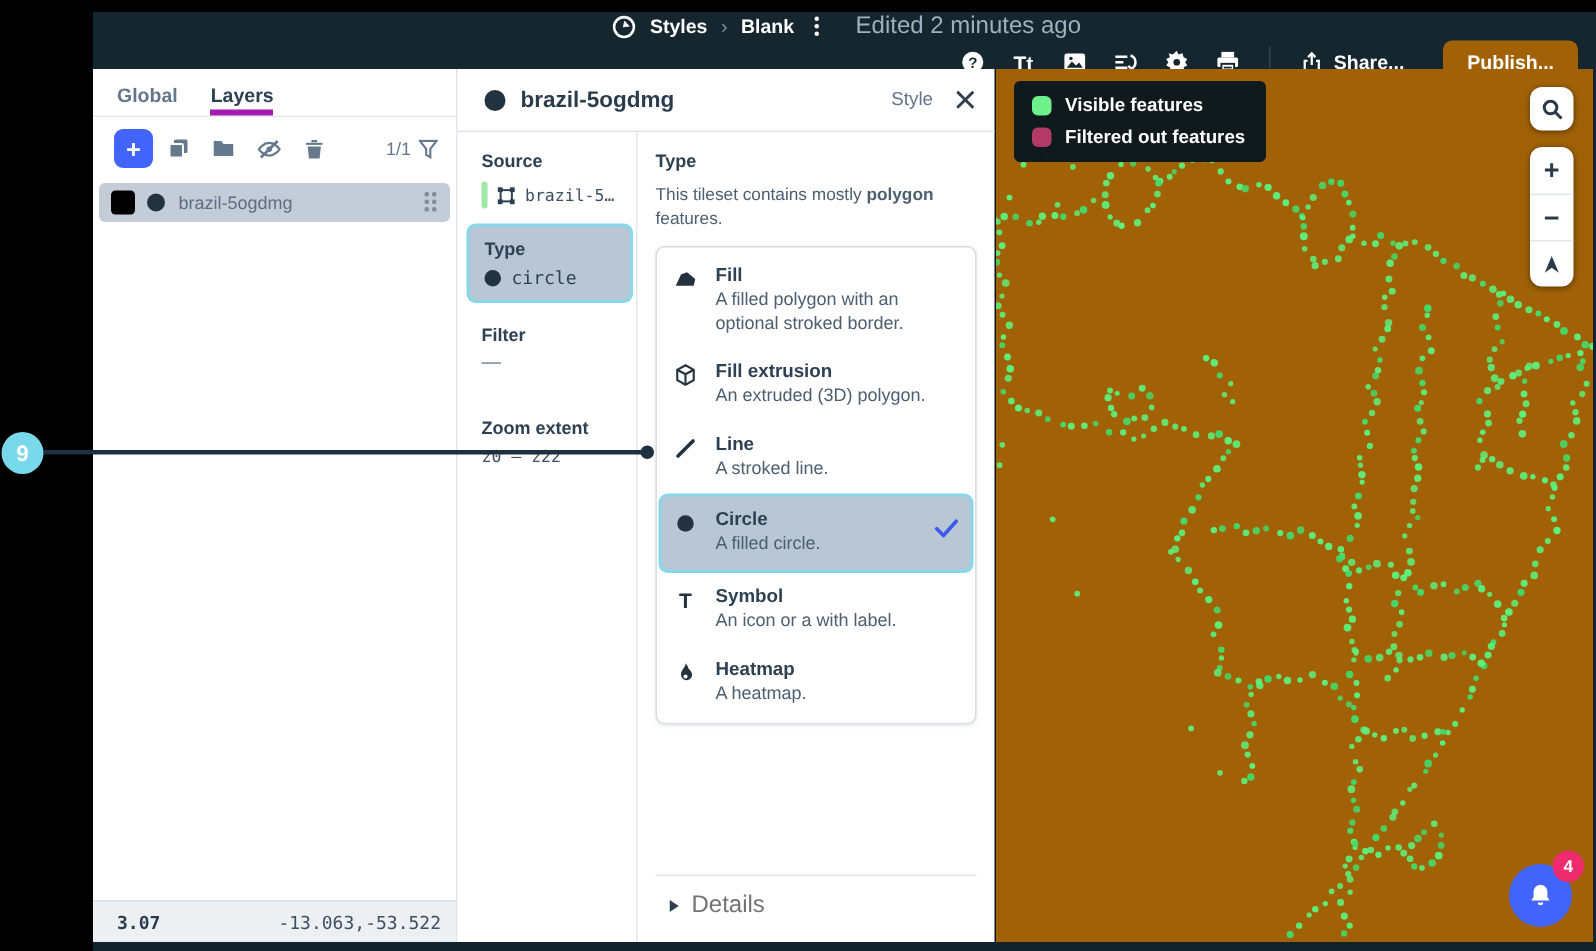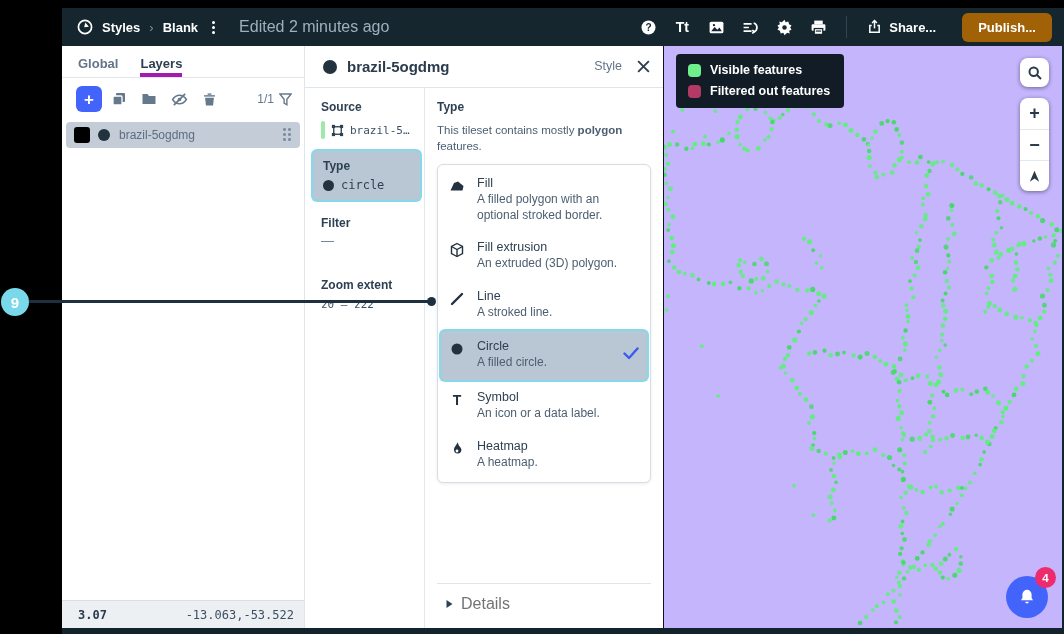--- a/index.html
+++ b/index.html
@@ -5,21 +5,21 @@
   * { margin:0; padding:0; box-sizing:border-box; }
   html,body { width:1064px; height:634px; }
   body { background:#000; position:relative; overflow:hidden;
          font-family:"Liberation Sans", sans-serif; }
 
   .window { position:absolute; left:62px; top:8px; width:1002px; height:626px;
             background:#fff; }
 
   
   .topbar { height:38px; background:#15262f; display:flex; align-items:center;
-            padding:0 12px 0 14px; color:#fff; }
+            padding:0 12px 0 14px; color:#fff;flex-direction:column; }
   .tb-left { display:flex; align-items:center; gap:8px; }
   .crumb { font-weight:bold; font-size:13px; color:#fff; cursor:pointer; }
   .chev { color:#7e909d; font-size:13px; margin:0 1px; }
   .kebab { display:flex; flex-direction:column; gap:2px; padding:3px 6px; cursor:pointer; }
   .kebab i { width:3px; height:3px; border-radius:50%; background:#fff; }
   .edited { color:#9fb0bc; font-size:16px; margin-left:10px; }
   .tb-right { margin-left:auto; display:flex; align-items:center; gap:6px; }
   .tb-icon { width:28px; height:26px; display:flex; align-items:center; justify-content:center;
              cursor:pointer; border-radius:4px; }
   .tb-icon svg { display:block; }
@@ -97,29 +97,29 @@
 
   .ed-main { flex:1; display:flex; flex-direction:column; padding:12px 12px 0 12px; min-width:0; }
   .type-desc { font-size:11.5px; color:#4c5f70; margin-top:9px; line-height:1.35; }
   .options-card { margin-top:10px; border:1px solid #d7dde3; border-radius:6px; background:#fff;
                   box-shadow:0 1px 3px rgba(40,60,80,.10); padding:3px; }
   .type-option { display:flex; padding:8px 8px 9px 8px; cursor:pointer; border-radius:4px;
                  position:relative; }
   .type-option.selected { background:#b9c6d3; box-shadow:0 0 0 2px #86d9ea; margin:2px 0; }
   .opt-icon { width:17px; flex-shrink:0; margin-right:11px; padding-top:2px; color:#24323f; }
   .opt-text { flex:1; min-width:0; }
-  .opt-name { font-size:12.5px; font-weight:normal; color:#2e4153; }
+  .opt-name { font-size:12.5px; font-weight:bold; color:#2e4153; }
   .opt-desc { font-size:12px; color:#4c5f70; margin-top:2px; line-height:1.3; }
   .opt-check { flex-shrink:0; align-self:center; margin-left:6px; }
   .details-footer { margin-top:auto; border-top:1px solid #dfe5ea; padding:11px 0 15px 8px;
                     display:flex; align-items:center; gap:7px; cursor:pointer; }
   .details-label { font-size:16px; color:#737373; }
 
   
-  .map { flex:1; position:relative; background:#c4b5fd; overflow:hidden;
+  .map { flex:1; position:relative; background:#a16207; overflow:hidden;
          border-right:2px solid #13232c; }
   .map svg.dots { position:absolute; inset:0; width:100%; height:100%; }
   .legend { position:absolute; left:12px; top:8px; background:rgba(10,22,29,.96);
             border-radius:4px; padding:9px 14px 10px 12px; display:flex;
             flex-direction:column; gap:7px; }
   .legend-row { display:flex; align-items:center; gap:9px; }
   .legend-swatch { width:13px; height:13px; border-radius:4px; flex-shrink:0; }
   .legend-label { color:#fff; font-size:12.5px; font-weight:bold; white-space:nowrap; }
   .map-ctl { position:absolute; right:13px; background:#fff; border-radius:8px;
              box-shadow:0 1px 4px rgba(0,0,0,.45); overflow:hidden; width:29px; }
@@ -362,21 +362,21 @@
                 <span class="opt-check"><svg width="16" height="13" viewBox="0 0 16 13" fill="none" stroke="#3b5bf0" stroke-width="2.4" stroke-linecap="round" stroke-linejoin="round">
                     <path d="M1.5 6.5l4.5 4.5L14.5 1.5"></path>
                   </svg></span>
               </div>
               <div class="type-option">
                 <span class="opt-icon"><svg width="16" height="16" viewBox="0 0 16 16">
                     <text x="8" y="13" text-anchor="middle" font-size="14" font-weight="bold" fill="#24323f" font-family="Liberation Sans, sans-serif">T</text>
                   </svg></span>
                 <div class="opt-text">
                   <div class="opt-name">Symbol</div>
-                  <div class="opt-desc">An icon or a data label.</div>
+                  <div class="opt-desc">An icon or a with label.</div>
                 </div>
               </div>
               <div class="type-option">
                 <span class="opt-icon"><svg width="16" height="16" viewBox="0 0 16 16">
                     <path d="M8 1.2C8.3 4 5 5.4 5 8.8a3.7 3.7 0 007.4 0C12.4 6.2 9.8 5.6 9.4 3z" fill="#24323f"></path>
                     <circle cx="8" cy="10" r="1.4" fill="#fff"></circle>
                   </svg></span>
                 <div class="opt-text">
                   <div class="opt-name">Heatmap</div>
                   <div class="opt-desc">A heatmap.</div>

